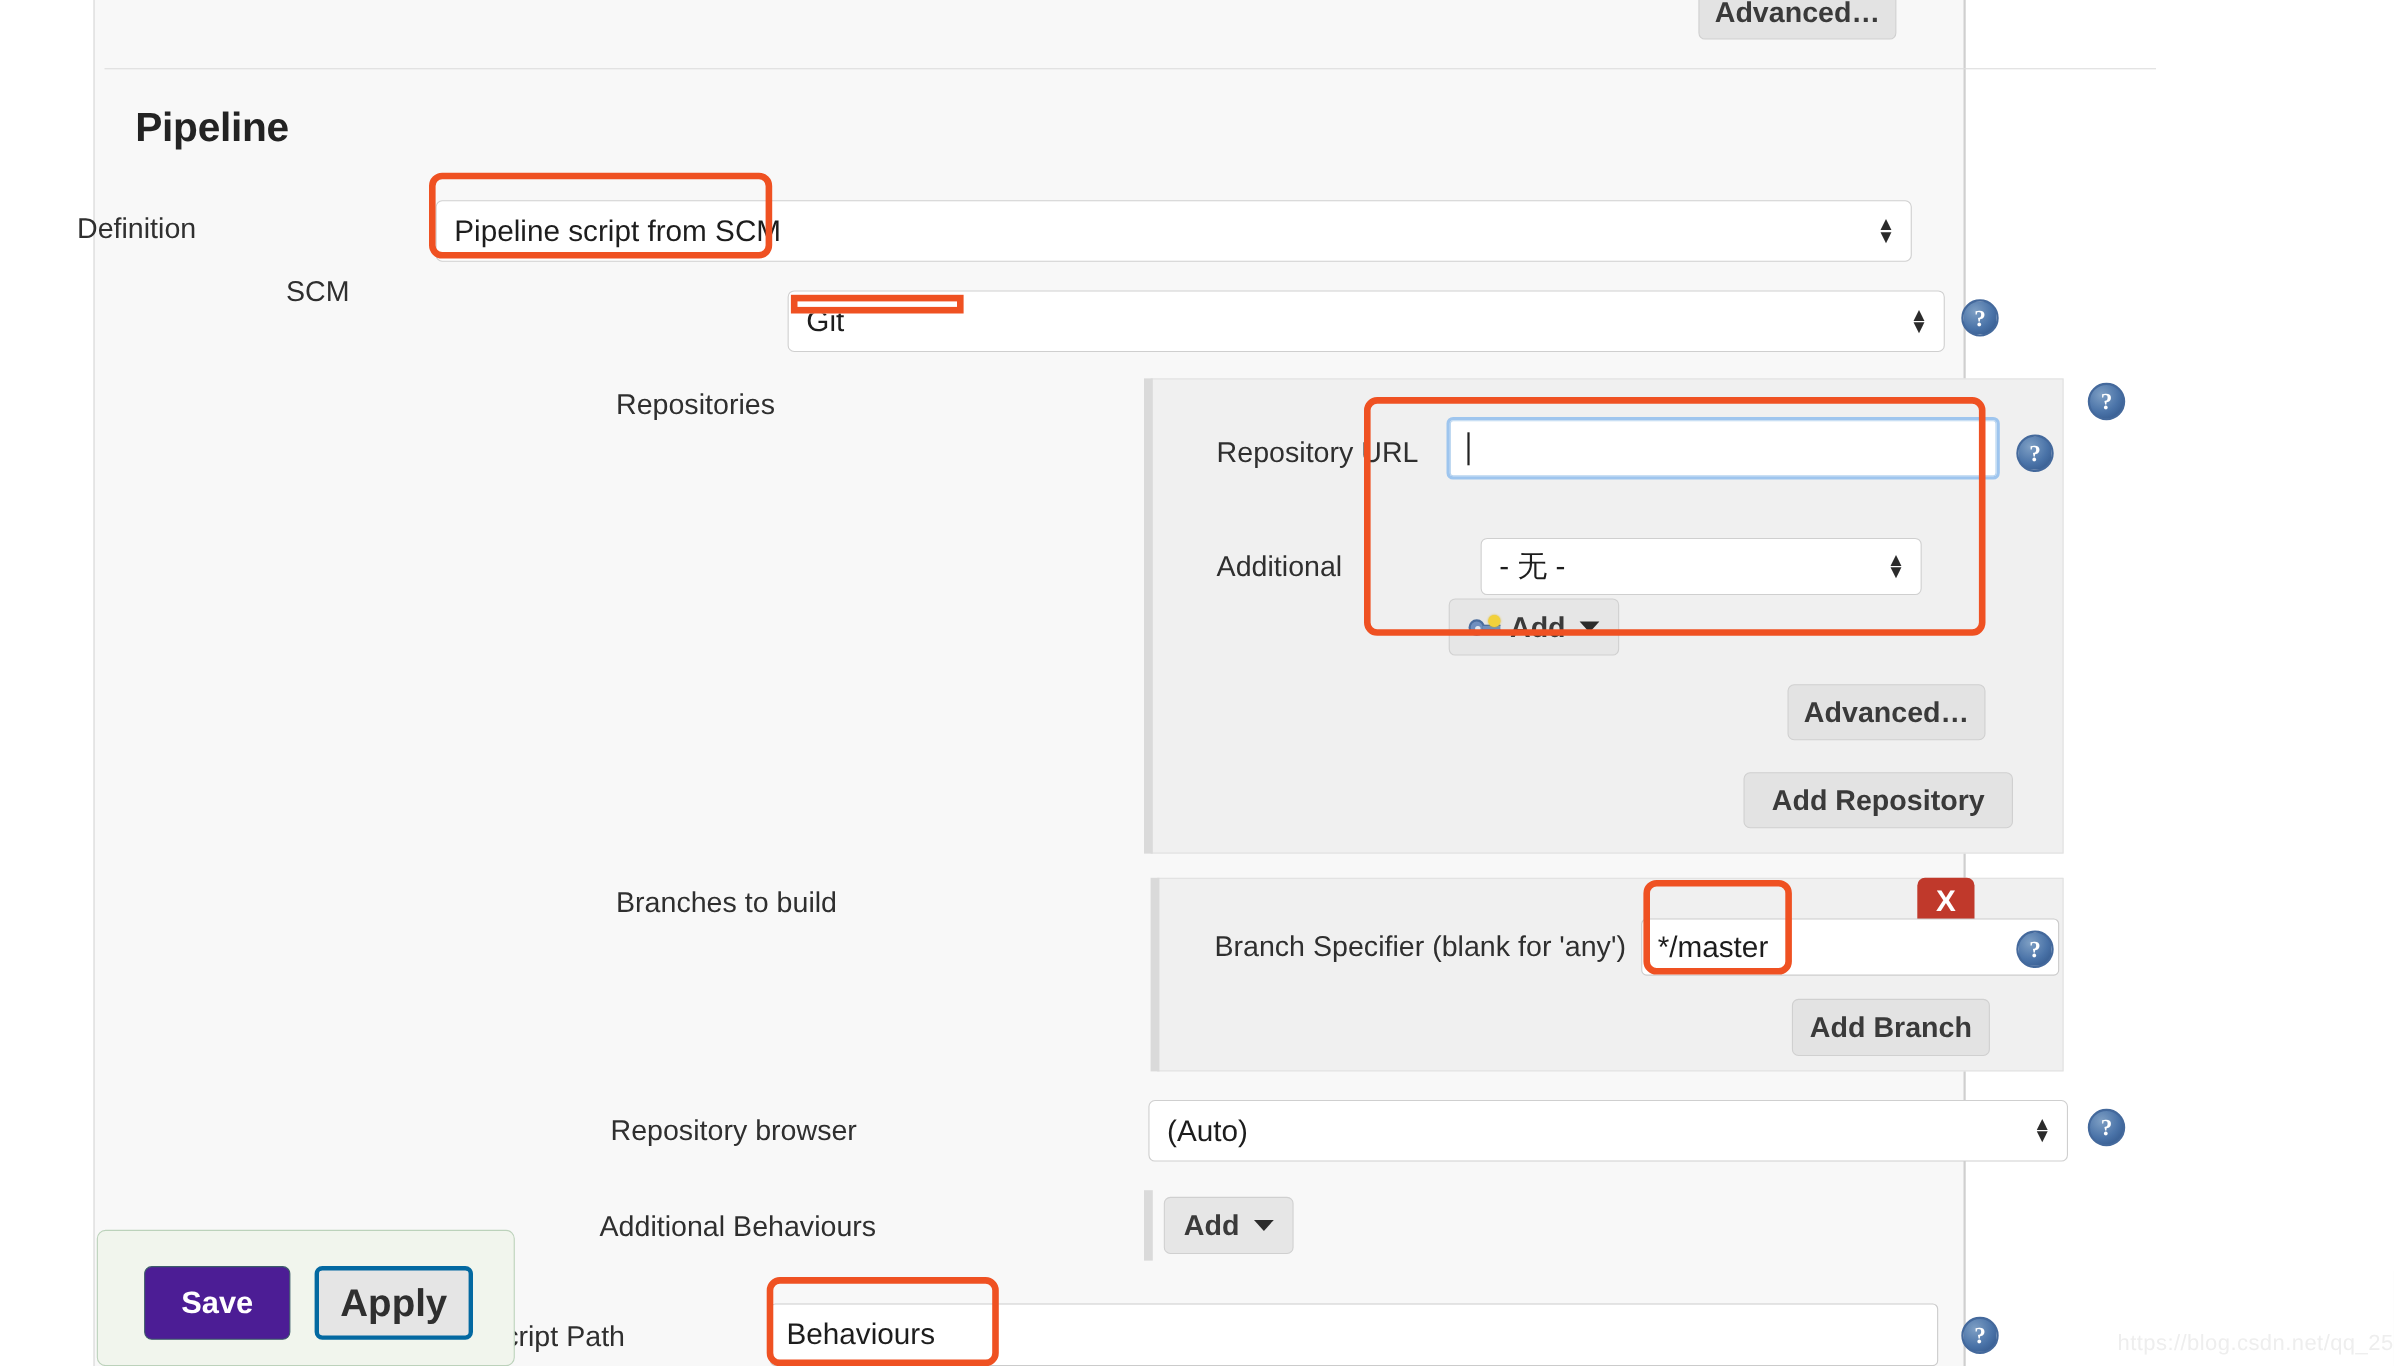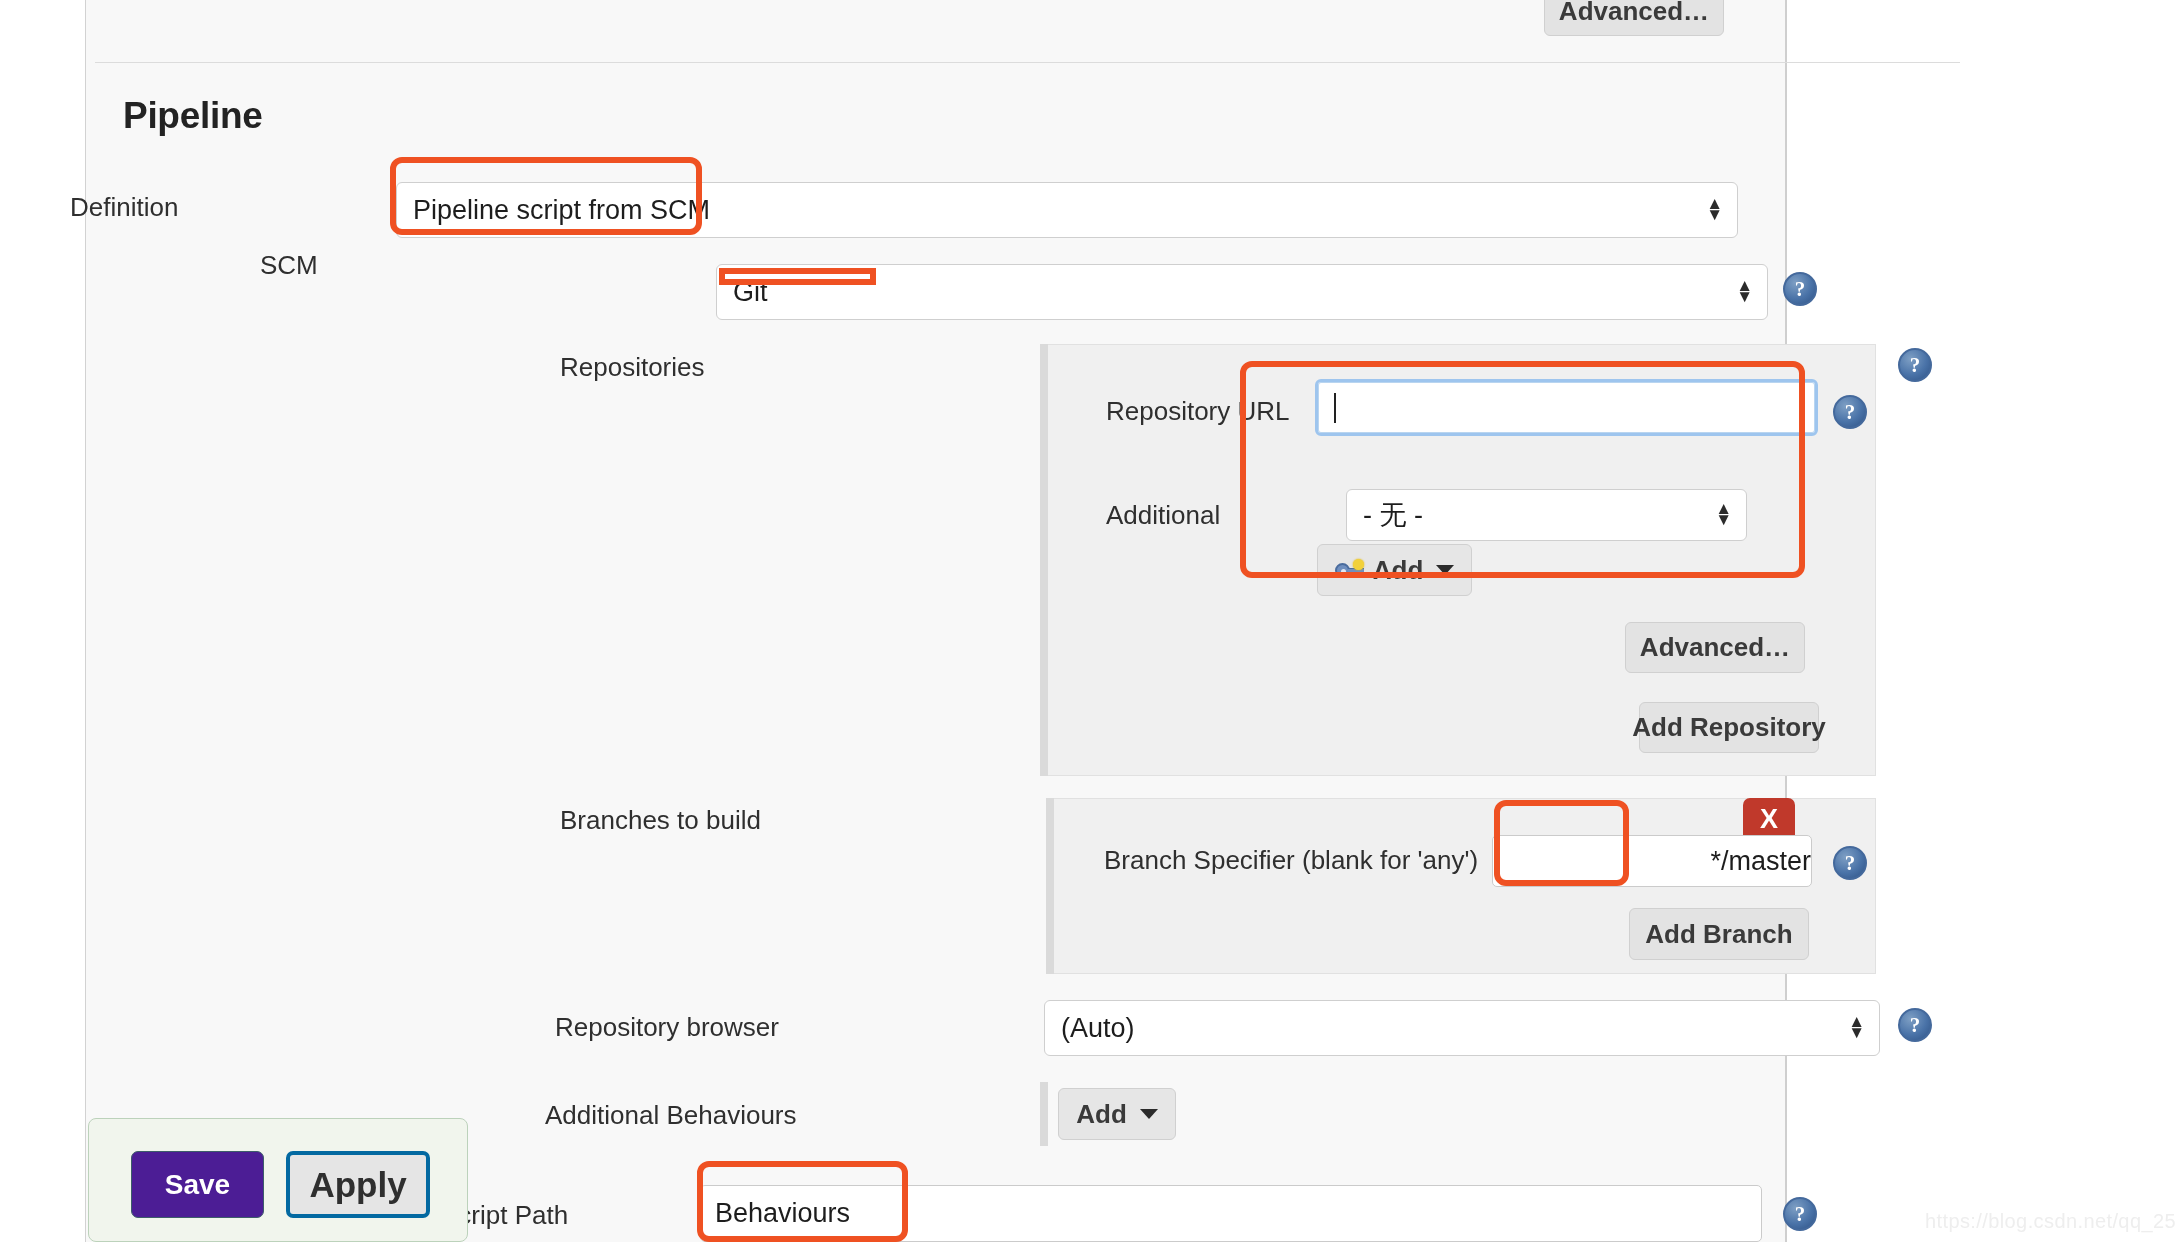--- a/index.html
+++ b/index.html
@@ -229,32 +229,32 @@
         <span class="shaft"></span>
         <span class="tooth"></span>
         <span class="spark"></span>
     </span>
     <span>Add</span>
     <span class="dd-arrow"></span>
   </div>
 
   <div class="btn" style="left:1625px;top:622px;width:180px;height:51px;">Advanced…</div>
 
-  <div class="btn" style="left:1639px;top:702px;width:180px;height:51px;">Add Repository</div>
+  <div class="btn" style="left:1585px;top:702px;width:245px;height:51px;">Add Repository</div>
 
   <div class="lbl" style="left:560px;top:805px;width:300px;">Branches to build</div>
 
   <div class="panel" style="left:1052px;top:798px;width:824px;height:176px;"></div>
   <div class="panel-bar" style="left:1046px;top:798px;height:176px;"></div>
 
   <div class="btn-x" style="left:1743px;top:798px;width:52px;height:42px;">X</div>
 
   <div class="lbl-l" style="left:1104px;top:845px;">Branch Specifier (blank for 'any')</div>
 
-  <div class="textfield" style="left:1492px;top:835px;width:320px;height:52px;justify-content:flex-end;">
+  <div class="textfield" style="left:1492px;top:835px;width:380px;height:52px;">
     <span>*/master</span>
   </div>
   <div class="help" style="left:1833px;top:846px;">?</div>
 
   <div class="btn" style="left:1629px;top:908px;width:180px;height:52px;">Add Branch</div>
 
   <div class="lbl" style="left:555px;top:1012px;width:310px;">Repository browser</div>
 
   <div class="select" style="left:1044px;top:1000px;width:836px;height:56px;">
     <span>(Auto)</span>

